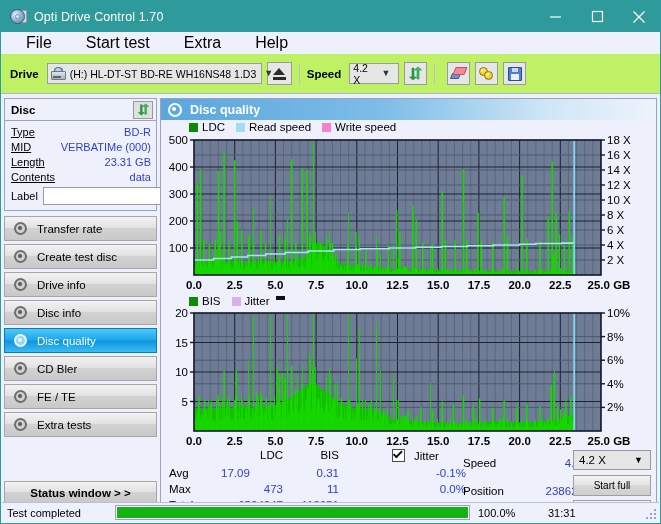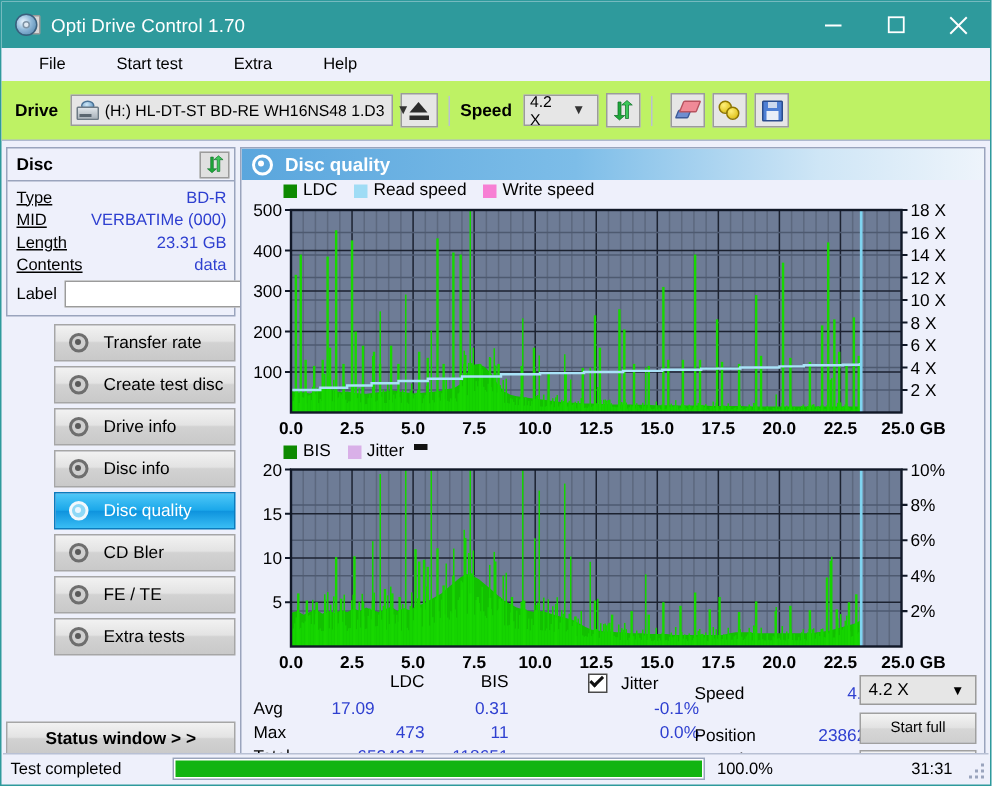--- a/index.html
+++ b/index.html
@@ -75,21 +75,21 @@
   
   #menubar {
     height: 22px;
     background: #eef0fb;
     display: flex;
     align-items: center;
     padding-left: 9px;
     gap: 0px;
   }
   .menu-item {
-    font-size: 11px;
+    font-size: 16px;
     color: #000;
     padding: 2px 9px 2px 16px;
     margin-right: 9px;
     white-space: nowrap;
   }
 
   
   #toolbar {
     height: 40px;
     background: #bef264;
@@ -254,21 +254,20 @@
 
   #navlist { margin-top: 5px; display: flex; flex-direction: column; gap: 3px; }
   .navbtn {
     height: 25px;
     background: linear-gradient(#f2f2f2 0%, #e3e3e3 45%, #d2d2d2 50%, #c9c9c9 100%);
     border: 1px solid #a6a6a6;
     display: flex; align-items: center;
     padding-left: 8px;
     font-size: 11.5px;
     color: #000;
-    margin-left: 32px;
   }
   .navbtn.active {
     background: linear-gradient(#4fc8f8 0%, #1ba8ea 48%, #0f94de 52%, #39bdf4 100%);
     border: 1px solid #0b7bbd;
     color: #ffffff;
   }
   .navbtn .nico {
     width: 15px; height: 15px; margin-right: 9px; flex: 0 0 auto;
     position: relative;
   }
@@ -378,21 +377,21 @@
     font-size: 11px;
   }
   #sb-text { width: 113px; padding-left: 5px; white-space: nowrap; }
   #sb-prog-wrap {
     width: 355px; height: 15px;
     background: #ffffff; border: 1px solid #9aa4bd;
     padding: 1px;
   }
   #sb-prog { height: 100%; background: #12b412; }
   #sb-pct { width: 78px; padding-left: 8px; }
-  #sb-time { flex: 1; text-align: right; padding-right: 24px; }
+  #sb-time { flex: 1; text-align: left; padding-right: 24px; }
   #grip { position: absolute; right: 3px; bottom: 3px; width: 10px; height: 10px; }
   #grip i {
     position: absolute; width: 2px; height: 2px; background: #9aa4bd;
   }
 </style>
 </head>
 <body>
 
 <div id="app">
 

